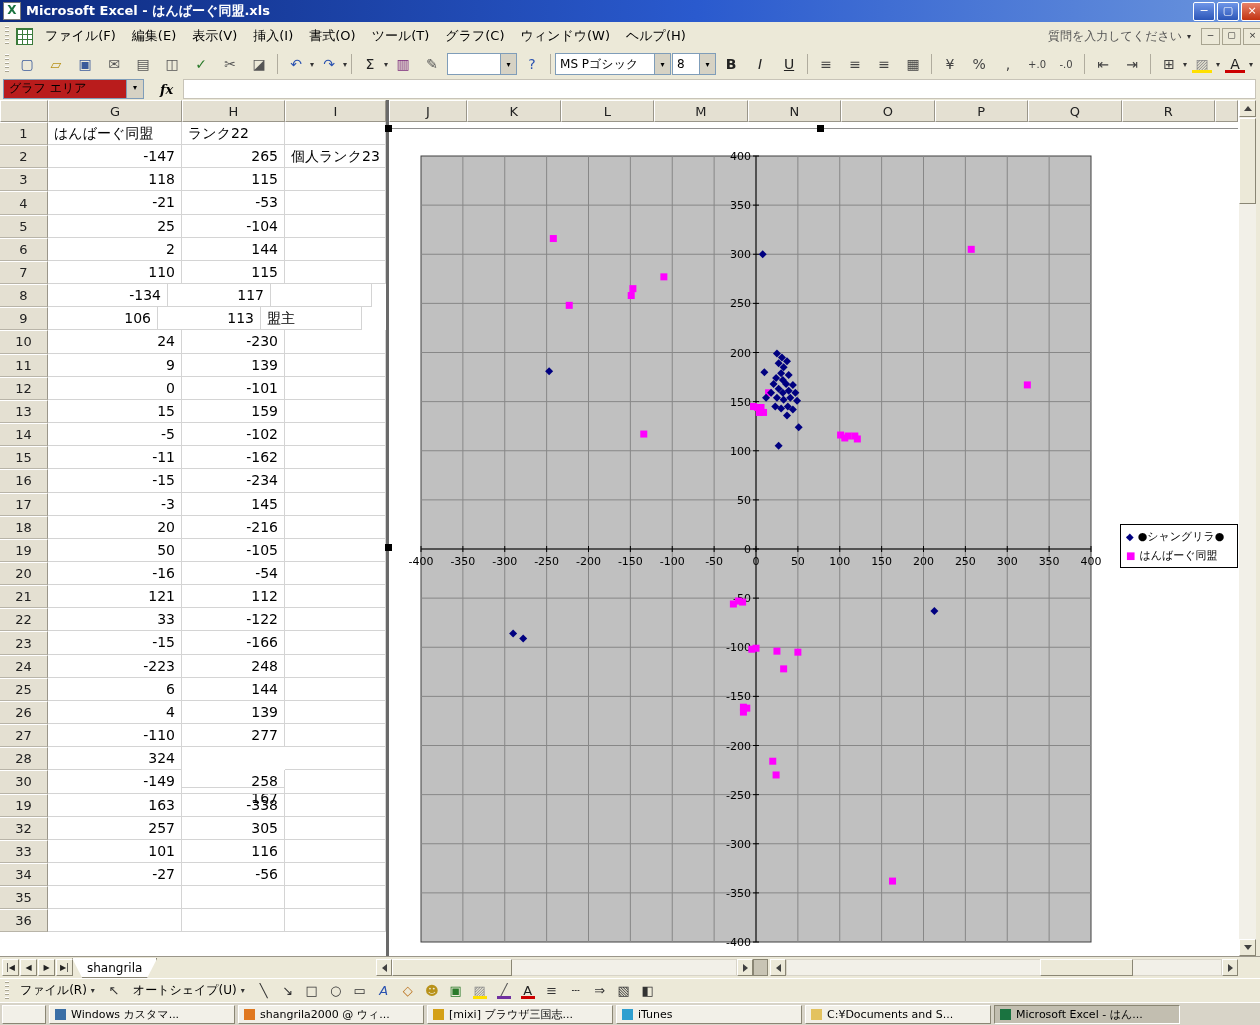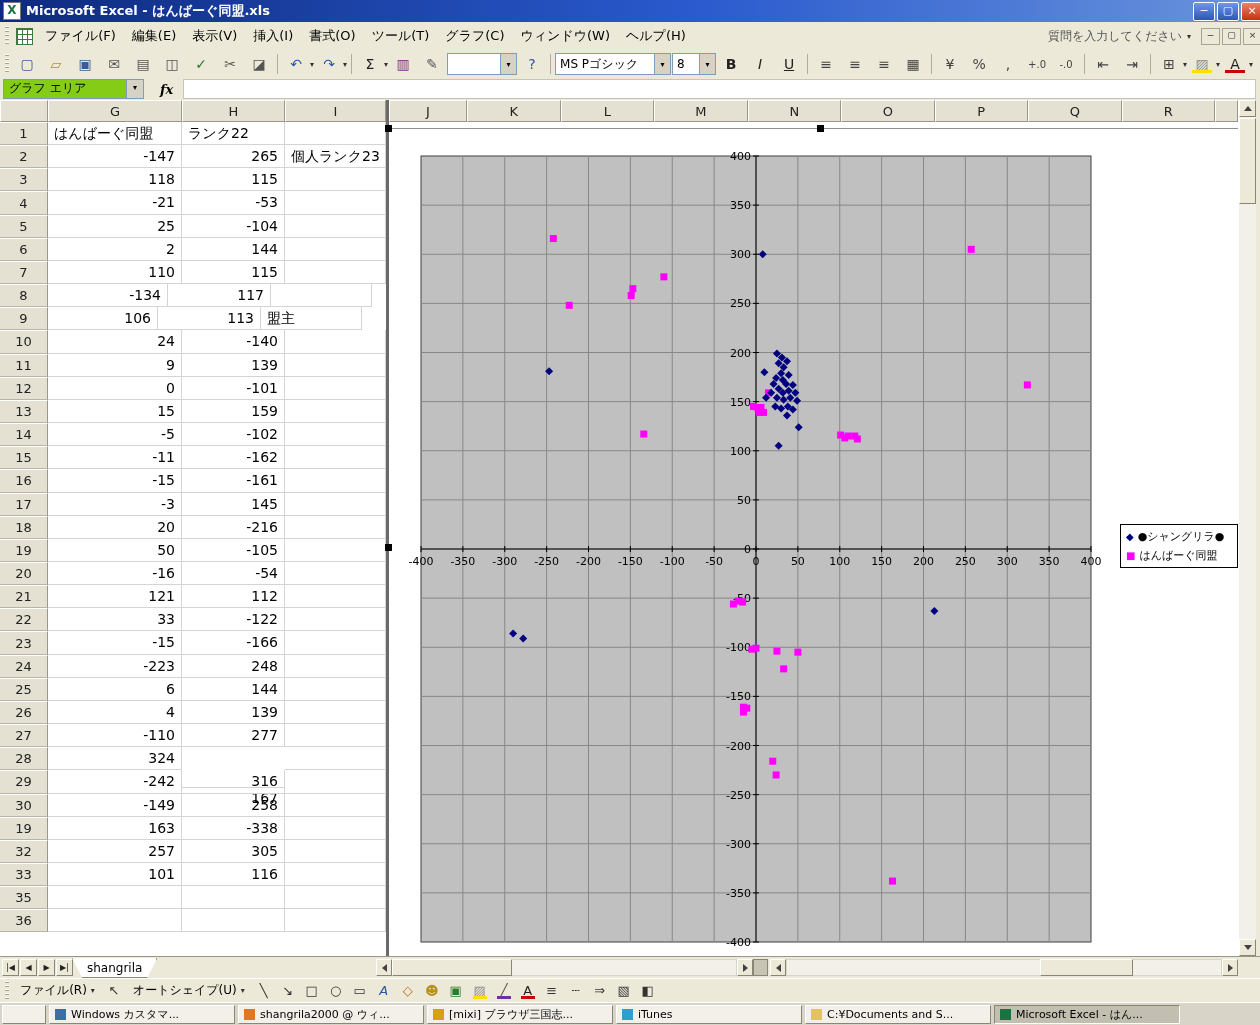--- a/index.html
+++ b/index.html
@@ -43,21 +43,21 @@
   .tcombo{height:20px;background:#fff;border:1px solid #7f9db9;display:flex;align-items:center;
     font-size:12px;padding-left:4px;cursor:pointer;overflow:hidden;}
   .tcombo .cval{flex:1;white-space:nowrap;overflow:hidden;}
   .tcombo .carr{width:15px;height:100%;background:#d6d2c4;border-left:1px solid #7f9db9;
     display:flex;align-items:center;justify-content:center;font-size:8px;flex:none;}
   .colorbar{position:absolute;left:3px;bottom:2px;right:3px;height:3px;}
 
   
   #formulabar{position:absolute;left:0;top:78px;width:1260px;height:22px;background:#ECE9D8;
     display:flex;align-items:center;border-bottom:1px solid #9a968a;}
-  #name-box{width:112px;height:18px;background:#84cc16;border:1px solid #7f9db9;border-right:none;
+  #name-box{width:112px;height:18px;background:#b91c1c;border:1px solid #7f9db9;border-right:none;
     padding:0 5px;font-size:12px;line-height:16px;margin-left:3px;}
   #name-dd{width:16px;height:18px;background:#d6d2c4;border:1px solid #7f9db9;font-size:8px;
     text-align:center;line-height:16px;}
   #fx-label{font-style:italic;font-weight:bold;font-family:"DejaVu Serif","Liberation Serif",serif;
     margin:0 10px 0 16px;font-size:13px;}
   #formula-input{flex:1;height:18px;background:#fff;border:1px solid #c8c4b8;margin-right:4px;padding:0 4px;font-size:12px;}
 
   
   #sheet-area{position:absolute;left:0;top:100px;width:1238px;height:856px;background:#fff;overflow:hidden;}
   .hcell{height:22px;background:#E4E0D2;border-right:1px solid #9a968a;border-bottom:1px solid #9a968a;
@@ -383,21 +383,21 @@
         </div>
         <div class="grow">
           <div class="rnum">9</div>
           <div class="gcell num" style="width: 110px;">106</div>
           <div class="gcell num" style="width: 103px;">113</div>
           <div class="gcell" style="width: 101px;">盟主</div>
         </div>
         <div class="grow">
           <div class="rnum">10</div>
           <div class="gcell num" style="width: 134px;">24</div>
-          <div class="gcell num" style="width: 103px;">-140</div>
+          <div class="gcell num" style="width: 103px;">-230</div>
           <div class="gcell" style="width: 101px;"></div>
         </div>
         <div class="grow">
           <div class="rnum">11</div>
           <div class="gcell num" style="width: 134px;">9</div>
           <div class="gcell num" style="width: 103px;">139</div>
           <div class="gcell" style="width: 101px;"></div>
         </div>
         <div class="grow">
           <div class="rnum">12</div>
@@ -419,21 +419,21 @@
         </div>
         <div class="grow">
           <div class="rnum">15</div>
           <div class="gcell num" style="width: 134px;">-11</div>
           <div class="gcell num" style="width: 103px;">-162</div>
           <div class="gcell" style="width: 101px;"></div>
         </div>
         <div class="grow">
           <div class="rnum">16</div>
           <div class="gcell num" style="width: 134px;">-15</div>
-          <div class="gcell num" style="width: 103px;">-161</div>
+          <div class="gcell num" style="width: 103px;">-234</div>
           <div class="gcell" style="width: 101px;"></div>
         </div>
         <div class="grow">
           <div class="rnum">17</div>
           <div class="gcell num" style="width: 134px;">-3</div>
           <div class="gcell num" style="width: 103px;">145</div>
           <div class="gcell" style="width: 101px;"></div>
         </div>
         <div class="grow">
           <div class="rnum">18</div>
@@ -495,26 +495,20 @@
           <div class="gcell num" style="width: 103px;">277</div>
           <div class="gcell" style="width: 101px;"></div>
         </div>
         <div class="grow">
           <div class="rnum">28</div>
           <div class="gcell num" style="width: 134px;">324</div>
           <div class="gcell num" style="width: 103px; margin-top: 40px;">167</div>
           <div class="gcell" style="width: 101px;"></div>
         </div>
         <div class="grow">
-          <div class="rnum">29</div>
-          <div class="gcell num" style="width: 134px;">-242</div>
-          <div class="gcell num" style="width: 103px;">316</div>
-          <div class="gcell" style="width: 101px;"></div>
-        </div>
-        <div class="grow">
           <div class="rnum">30</div>
           <div class="gcell num" style="width: 134px;">-149</div>
           <div class="gcell num" style="width: 103px;">258</div>
           <div class="gcell" style="width: 101px;"></div>
         </div>
         <div class="grow">
           <div class="rnum">19</div>
           <div class="gcell num" style="width: 134px;">163</div>
           <div class="gcell num" style="width: 103px;">-338</div>
           <div class="gcell" style="width: 101px;"></div>
@@ -522,20 +516,26 @@
         <div class="grow">
           <div class="rnum">32</div>
           <div class="gcell num" style="width: 134px;">257</div>
           <div class="gcell num" style="width: 103px;">305</div>
           <div class="gcell" style="width: 101px;"></div>
         </div>
         <div class="grow">
           <div class="rnum">33</div>
           <div class="gcell num" style="width: 134px;">101</div>
           <div class="gcell num" style="width: 103px;">116</div>
+          <div class="gcell" style="width: 101px;"></div>
+        </div>
+        <div class="grow">
+          <div class="rnum">34</div>
+          <div class="gcell num" style="width: 134px;">-27</div>
+          <div class="gcell num" style="width: 103px;">-56</div>
           <div class="gcell" style="width: 101px;"></div>
         </div>
         <div class="grow">
           <div class="rnum">35</div>
           <div class="gcell" style="width: 134px;"></div>
           <div class="gcell" style="width: 103px;"></div>
           <div class="gcell" style="width: 101px;"></div>
         </div>
         <div class="grow">
           <div class="rnum">36</div>

